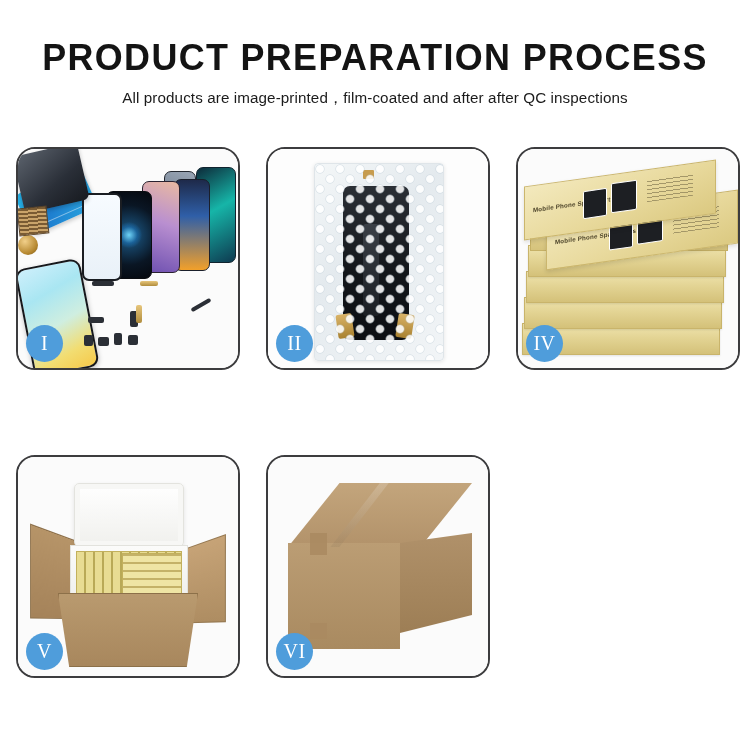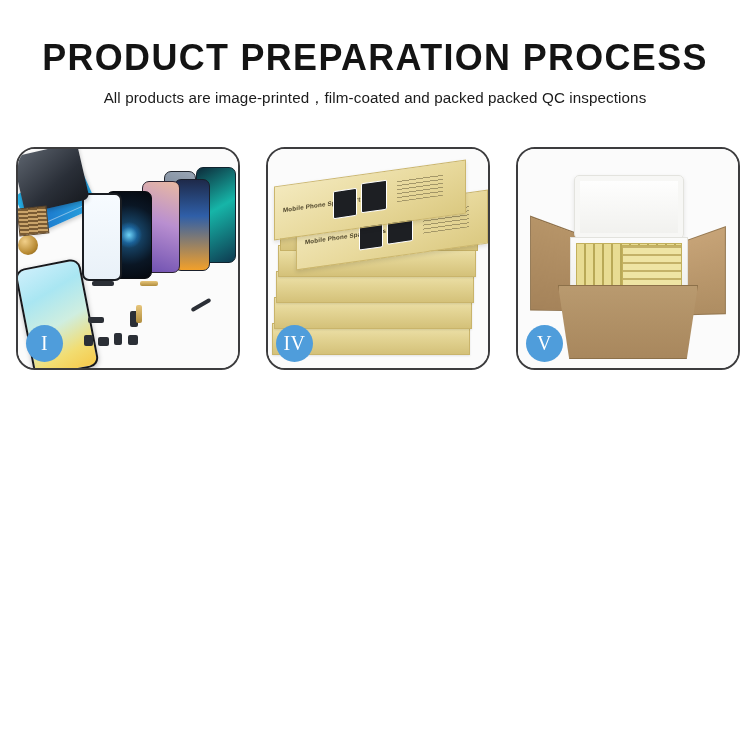--- a/index.html
+++ b/index.html
@@ -342,21 +342,21 @@
     clip-path: polygon(48% 0, 56% 0, 12% 100%, 4% 100%);
   }
   .p6-tapeA { position:absolute; left:42px; top:76px; width:17px; height:22px; background:#a98a60; opacity:.85; }
   .p6-tapeB { position:absolute; left:42px; top:166px; width:17px; height:16px; background:#a98a60; opacity:.85; }
 </style>
 </head>
 <body>
 
 <div class="header">
   <div class="title">PRODUCT PREPARATION PROCESS</div>
-  <div class="subtitle">All products are image-printed，film-coated and packed packed QC inspections</div>
+  <div class="subtitle">All products are image-printed，film-coated and after after QC inspections</div>
 </div>
 
 <div class="grid">
 
   <div class="panel">
     <div class="panel-inner">
       <div class="scene">
         <div class="ph p1-bluefilm"></div>
         <div class="ph p1-teal"></div>
         <div class="ph p1-grey"></div>
@@ -376,20 +376,34 @@
         <div class="dot" style="left:70px;top:168px;width:16px;height:6px;"></div>
         <div class="dot" style="left:112px;top:162px;width:8px;height:16px;"></div>
         <div class="gold" style="left:122px;top:132px;width:18px;height:5px;"></div>
         <div class="gold" style="left:118px;top:156px;width:6px;height:18px;"></div>
         <div class="dot" style="left:172px;top:154px;width:22px;height:4px;transform:rotate(-30deg);"></div>
       </div>
     </div>
     <div class="badge">I</div>
   </div>
 
+  <div class="panel">
+    <div class="panel-inner">
+      <div class="p2-bg"></div>
+      <div class="p2-bag">
+        <div class="p2-screen"></div>
+        <div class="p2-flex"></div>
+        <div class="p2-tab-a"></div>
+        <div class="p2-tab-b"></div>
+        <div class="p2-tab-c"></div>
+        <div class="bubbles"></div>
+      </div>
+    </div>
+    <div class="badge">II</div>
+  </div>
 
 
   <div class="panel">
     <div class="panel-inner">
       <div class="p4">
         <div class="p4-stack">
           <div class="p4-layer" style="left:0px;  top:150px;"></div>
           <div class="p4-layer" style="left:2px;  top:124px;"></div>
           <div class="p4-layer" style="left:4px;  top:98px;"></div>
           <div class="p4-layer" style="left:6px;  top:72px;"></div>
@@ -420,14 +434,25 @@
       <div class="p5-flapR"></div>
       <div class="p5-lid"></div>
       <div class="p5-foambox"></div>
       <div class="p5-items"></div>
       <div class="p5-items2"></div>
       <div class="p5-body"></div>
     </div>
     <div class="badge">V</div>
   </div>
 
+  <div class="panel">
+    <div class="panel-inner">
+      <div class="p6-top"></div>
+      <div class="p6-right"></div>
+      <div class="p6-front"></div>
+      <div class="p6-seam"></div>
+      <div class="p6-tapeA"></div>
+      <div class="p6-tapeB"></div>
+    </div>
+    <div class="badge">VI</div>
+  </div>
 
 </div>
 
 </body></html>

